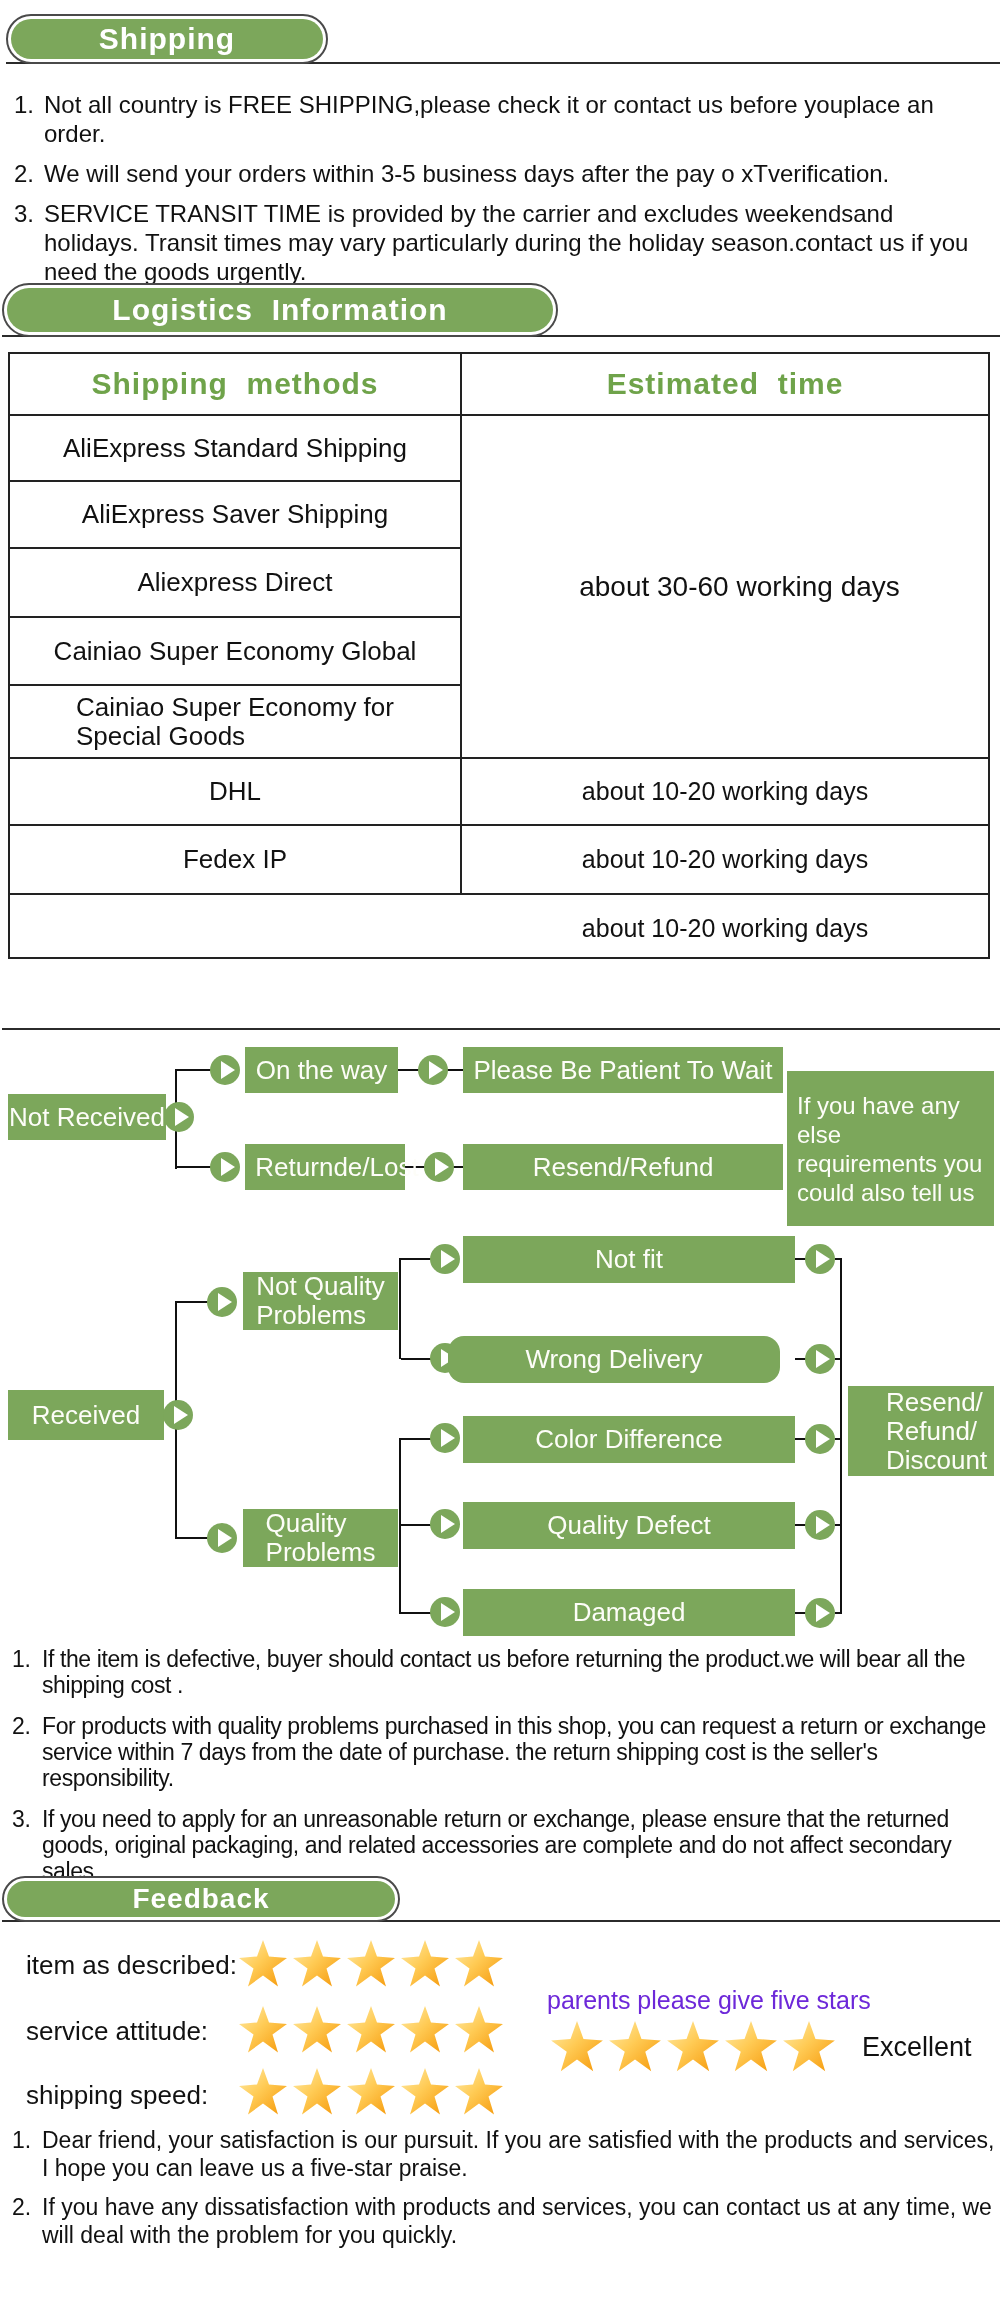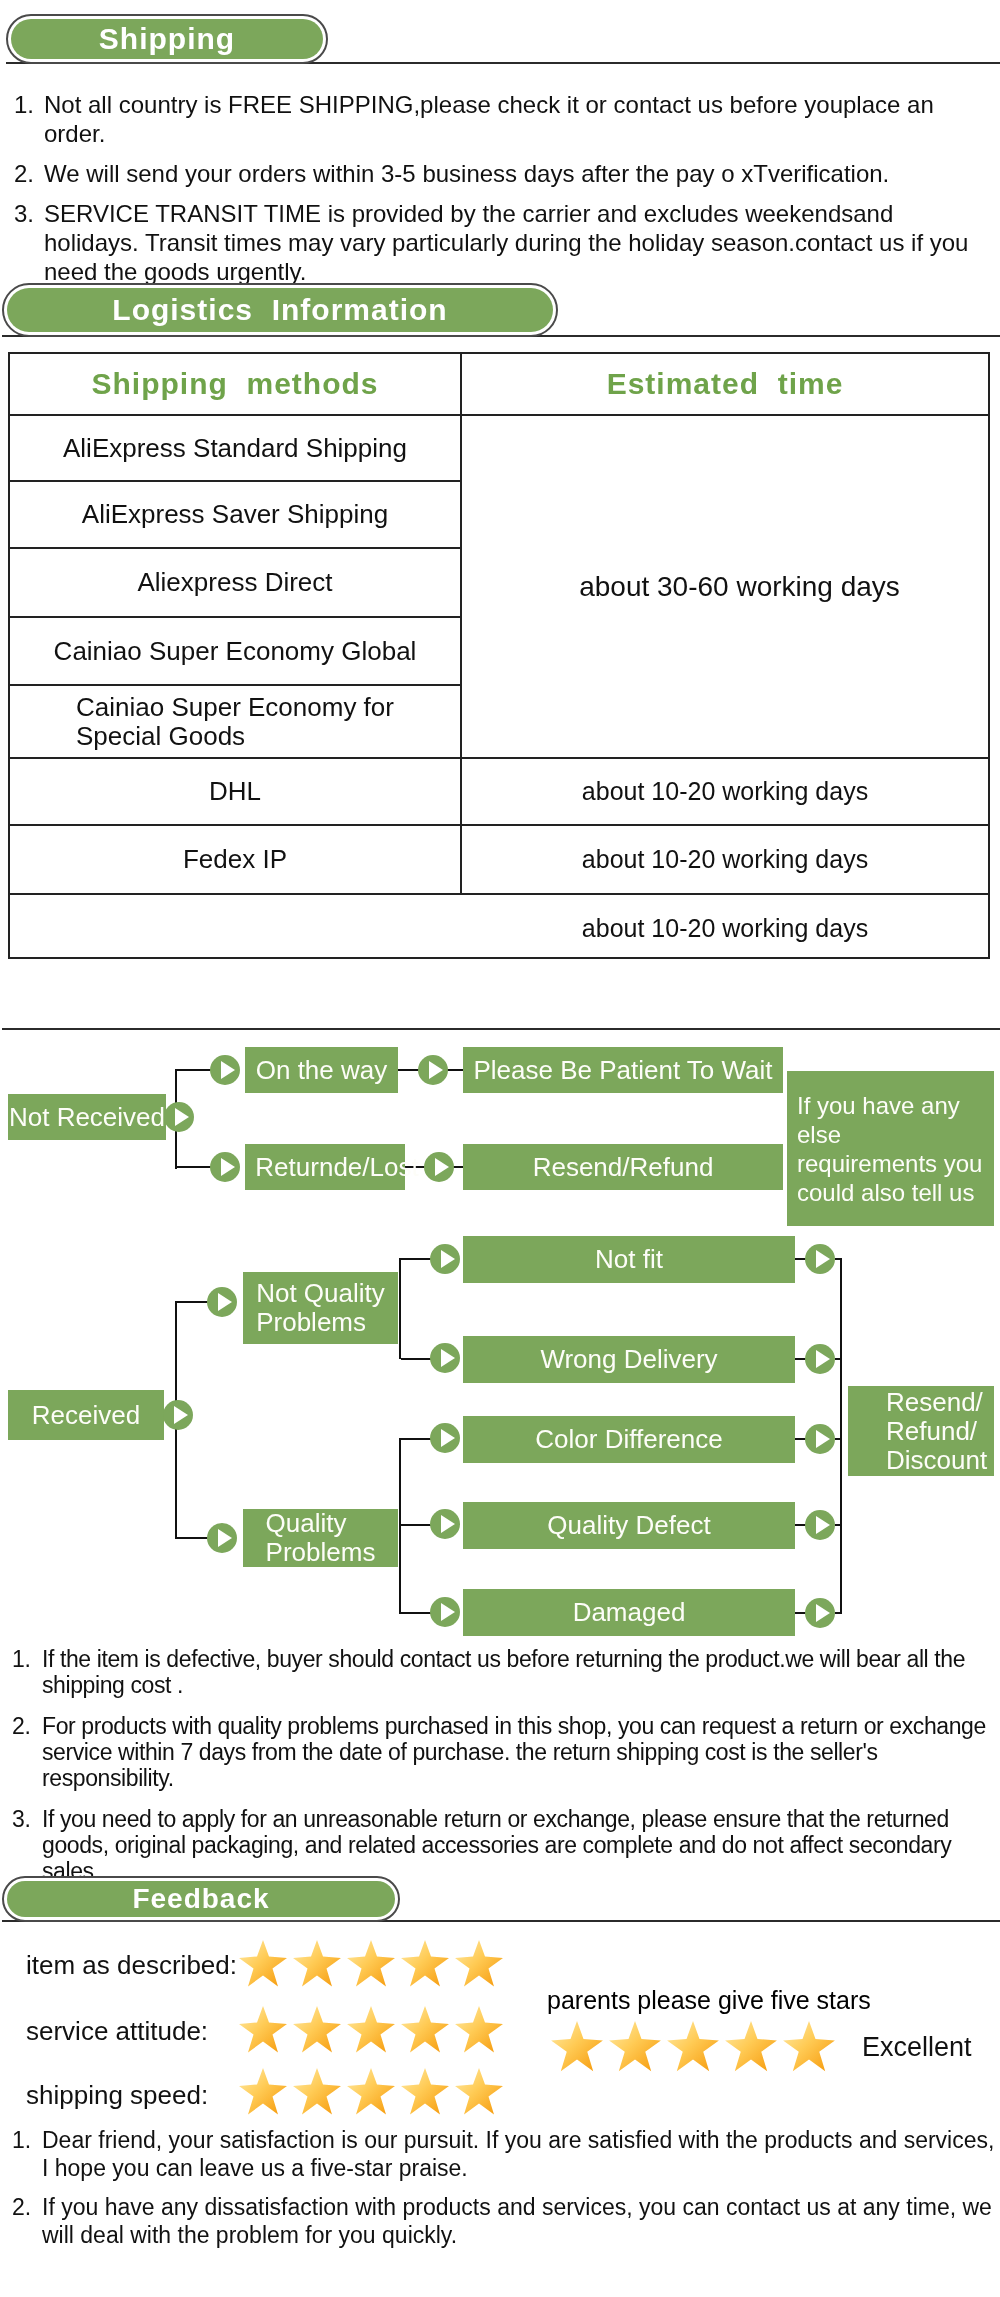--- a/index.html
+++ b/index.html
@@ -49,21 +49,21 @@
   .fc-arrow .tri{width:0;height:0;border-left:14px solid #fff;
     border-top:9px solid transparent;border-bottom:9px solid transparent;margin-left:5px;}
 
   
   .fb-label{position:absolute;font-size:26px;color:#111;}
   .stars{position:absolute;display:flex;gap:4px;}
   .star{width:50px;height:50px;display:inline-block;
     background:linear-gradient(135deg,#ffeeb0 0%,#ffcb55 45%,#f49200 100%);
     clip-path:polygon(50% 2%,62% 35%,98% 38%,69% 59%,80% 95%,50% 73%,20% 95%,31% 59%,2% 38%,38% 35%);}
   .stars-lg .star{width:54px;height:54px;}
-  .fb-cta{position:absolute;font-size:25px;color:#000000;}
+  .fb-cta{position:absolute;font-size:25px;color:#6d28d9;}
   .fb-excellent{position:absolute;font-size:27px;color:#111;}
 </style>
 </head>
 <body>
 
 <div class="page">
 
   <div class="rule" style="left:6px;top:62px;width:994px;"></div>
   <div class="banner" style="left:6px;top:14px;width:322px;height:50px;">
     <div class="banner-inner">
@@ -170,32 +170,32 @@
   <div class="fc-line" style="left:835px;top:1612px;width:7px;height:2px;"></div>
   <div class="fc-line" style="left:840px;top:1258px;width:2px;height:356px;"></div>
 
   <div class="fc-box" style="left:8px;top:1390px;width:156px;height:50px;">Received</div>
   <span class="fc-arrow" style="left:163px;top:1400px;">
       <span class="tri"></span>
     </span>
   <span class="fc-arrow" style="left:207px;top:1287px;">
       <span class="tri"></span>
     </span>
-  <div class="fc-box" style="left:243px;top:1272px;width:155px;height:72px;">
+  <div class="fc-box" style="left:243px;top:1272px;width:155px;height:58px;">
     <span class="inner-left">Not Quality
 Problems</span>
   </div>
   <span class="fc-arrow" style="left:430px;top:1244px;">
       <span class="tri"></span>
     </span>
   <div class="fc-box" style="left:463px;top:1236px;width:332px;height:47px;">Not fit</div>
   <span class="fc-arrow" style="left:430px;top:1343px;">
       <span class="tri"></span>
     </span>
-  <div class="fc-box" style="left:463px;top:1336px;width:332px;height:47px;">Wrong Delivery</div>
+  <div class="fc-box" style="left:448px;top:1336px;width:332px;height:47px;border-radius:16px;">Wrong Delivery</div>
   <span class="fc-arrow" style="left:207px;top:1523px;">
       <span class="tri"></span>
     </span>
   <div class="fc-box" style="left:243px;top:1509px;width:155px;height:58px;">
     <span class="inner-left">Quality
 Problems</span>
   </div>
   <span class="fc-arrow" style="left:430px;top:1423px;">
       <span class="tri"></span>
     </span>

